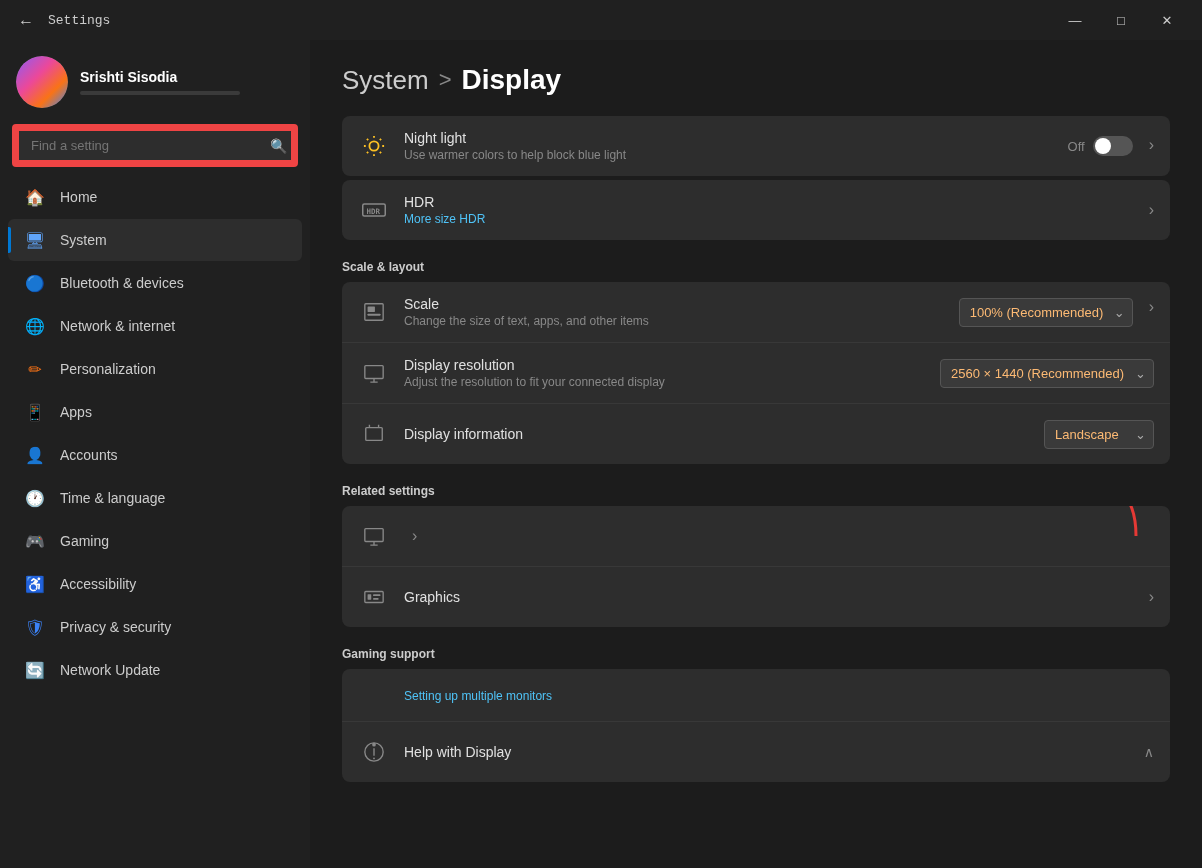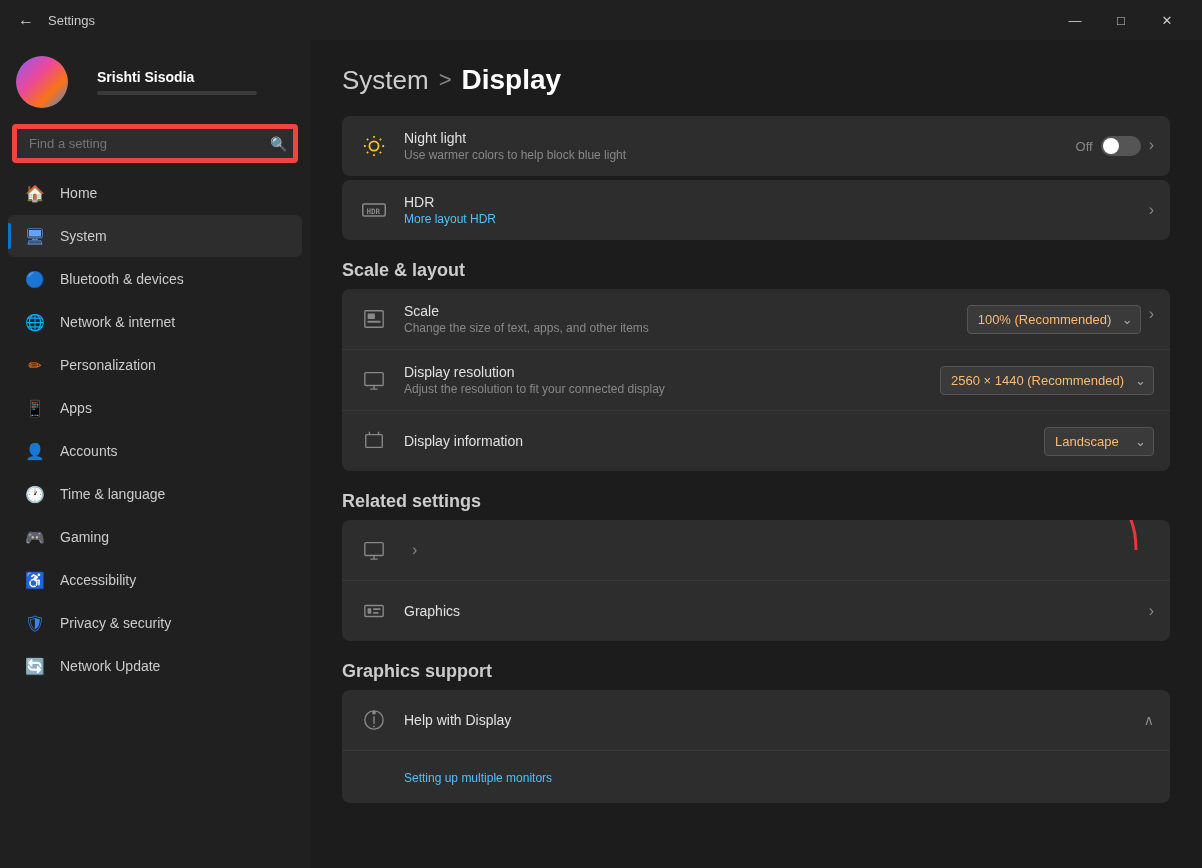--- a/index.html
+++ b/index.html
@@ -30,20 +30,21 @@
       border-radius: 4px;
       cursor: pointer;
       color: #ccc;
       font-size: 16px;
       margin-right: 8px;
     }
     .titlebar-title {
       font-size: 13px;
       color: #ccc;
       flex: 1;
+      font-family: Liberation Mono, monospace;
     }
     .titlebar-controls {
       display: flex; gap: 0;
     }
     .titlebar-btn {
       width: 46px; height: 40px;
       display: flex; align-items: center; justify-content: center;
       cursor: pointer;
       color: #ccc;
       font-size: 13px;
@@ -66,21 +67,21 @@
       overflow-y: auto;
       padding-bottom: 16px;
     }
     .sidebar::-webkit-scrollbar { width: 0; }
 
     
     .user-profile {
       display: flex;
       align-items: center;
       padding: 16px 16px 12px 16px;
-      gap: 29px;
+      gap: 12px;
     }
     .user-avatar {
       width: 52px; height: 52px;
       border-radius: 50%;
       background: #555;
       flex-shrink: 0;
       overflow: hidden;
       display: flex; align-items: center; justify-content: center;
     }
     .user-avatar-img {
@@ -98,21 +99,21 @@
     }
 
     
     .search-box {
       margin: 4px 12px 8px 12px;
       position: relative;
     }
     .search-input {
       width: 100%;
       background: #2d2d2d;
-      border: 5px solid #ef4444;
+      border: 7px solid #ef4444;
       border-radius: 4px;
       color: #ccc;
       padding: 7px 36px 7px 12px;
       font-size: 13px;
       outline: none;
     }
     .search-icon-wrap {
       position: absolute; right: 10px; top: 50%;
       transform: translateY(-50%);
       color: #888;
@@ -177,21 +178,21 @@
       color: #888;
     }
     .page-title {
       font-size: 28px;
       font-weight: 600;
       color: #fff;
     }
 
     
     .section-header {
-      font-size: 18px;
+      font-size: 12px;
       font-weight: 600;
       color: #ccc;
       margin: 20px 0 8px 0;
     }
 
     
     .setting-card {
       background: #2d2d2d;
       border-radius: 8px;
       margin-bottom: 4px;
@@ -212,21 +213,21 @@
       margin-right: 14px;
       flex-shrink: 0;
       color: #ccc;
       font-size: 18px;
     }
     .setting-text { flex: 1; }
     .setting-title { font-size: 14px; color: #e0e0e0; font-weight: 400; }
     .setting-subtitle { font-size: 12px; color: #888; margin-top: 2px; }
     .setting-link { font-size: 12px; color: #4fc3f7; margin-top: 2px; cursor: pointer; }
     .setting-control {
-      display: flex; align-items: flex-start; gap: 0;
+      display: flex; align-items: flex-start; gap: 8px;
       flex-shrink: 0;
     }
     .toggle-wrap {
       display: flex; align-items: center; gap: 8px;
     }
     .toggle-label { font-size: 13px; color: #888; }
     .toggle {
       width: 40px; height: 20px;
       background: #555;
       border-radius: 10px;
@@ -441,21 +442,21 @@
     <div class="setting-card">
       <div class="setting-row">
         <div class="setting-icon">
           <svg width="24" height="18" viewBox="0 0 32 18" fill="none">
             <rect x="1" y="1" width="30" height="16" rx="2" stroke="#888" stroke-width="2" fill="none"></rect>
             <text x="6" y="14" font-size="10" fill="#888" font-family="monospace" font-weight="bold">HDR</text>
           </svg>
         </div>
         <div class="setting-text">
           <div class="setting-title">HDR</div>
-          <div class="setting-link">More layout HDR</div>
+          <div class="setting-link">More size HDR</div>
         </div>
         <div class="setting-control">
           <span class="chevron-right">›</span>
         </div>
       </div>
     </div>
 
     <div class="section-header">Scale &amp; layout</div>
 
     <div class="setting-card">
@@ -561,41 +562,41 @@
         </div>
         <div class="setting-text">
           <div class="setting-title">Graphics</div>
         </div>
         <div class="setting-control">
           <span class="chevron-right">›</span>
         </div>
       </div>
     </div>
 
-    <div class="section-header">Graphics support</div>
+    <div class="section-header">Gaming support</div>
 
     <div class="setting-card">
+
+      <div class="setting-row" style="padding: 10px 16px; min-height: auto;">
+        <div class="setting-icon" style="width:32px"></div>
+        <div class="setting-link">Setting up multiple monitors</div>
+      </div>
 
       <div class="setting-row">
         <div class="setting-icon">
           <svg width="22" height="22" viewBox="0 0 24 24" fill="none" stroke="#888" stroke-width="1.5">
             <circle cx="12" cy="12" r="10"></circle>
             <circle cx="12" cy="4" r="2" fill="#888" stroke="none"></circle>
             <line x1="12" y1="8" x2="12" y2="16"></line>
             <circle cx="12" cy="19" r="1" fill="#888" stroke="none"></circle>
           </svg>
         </div>
         <div class="setting-text">
           <div class="setting-title">Help with Display</div>
         </div>
         <div class="setting-control">
           <span class="chevron-down">∧</span>
         </div>
       </div>
-
-      <div class="setting-row" style="padding: 10px 16px; min-height: auto;">
-        <div class="setting-icon" style="width:32px"></div>
-        <div class="setting-link">Setting up multiple monitors</div>
-      </div>
     </div>
 
   </div>
 </div>
 
 </body></html>

